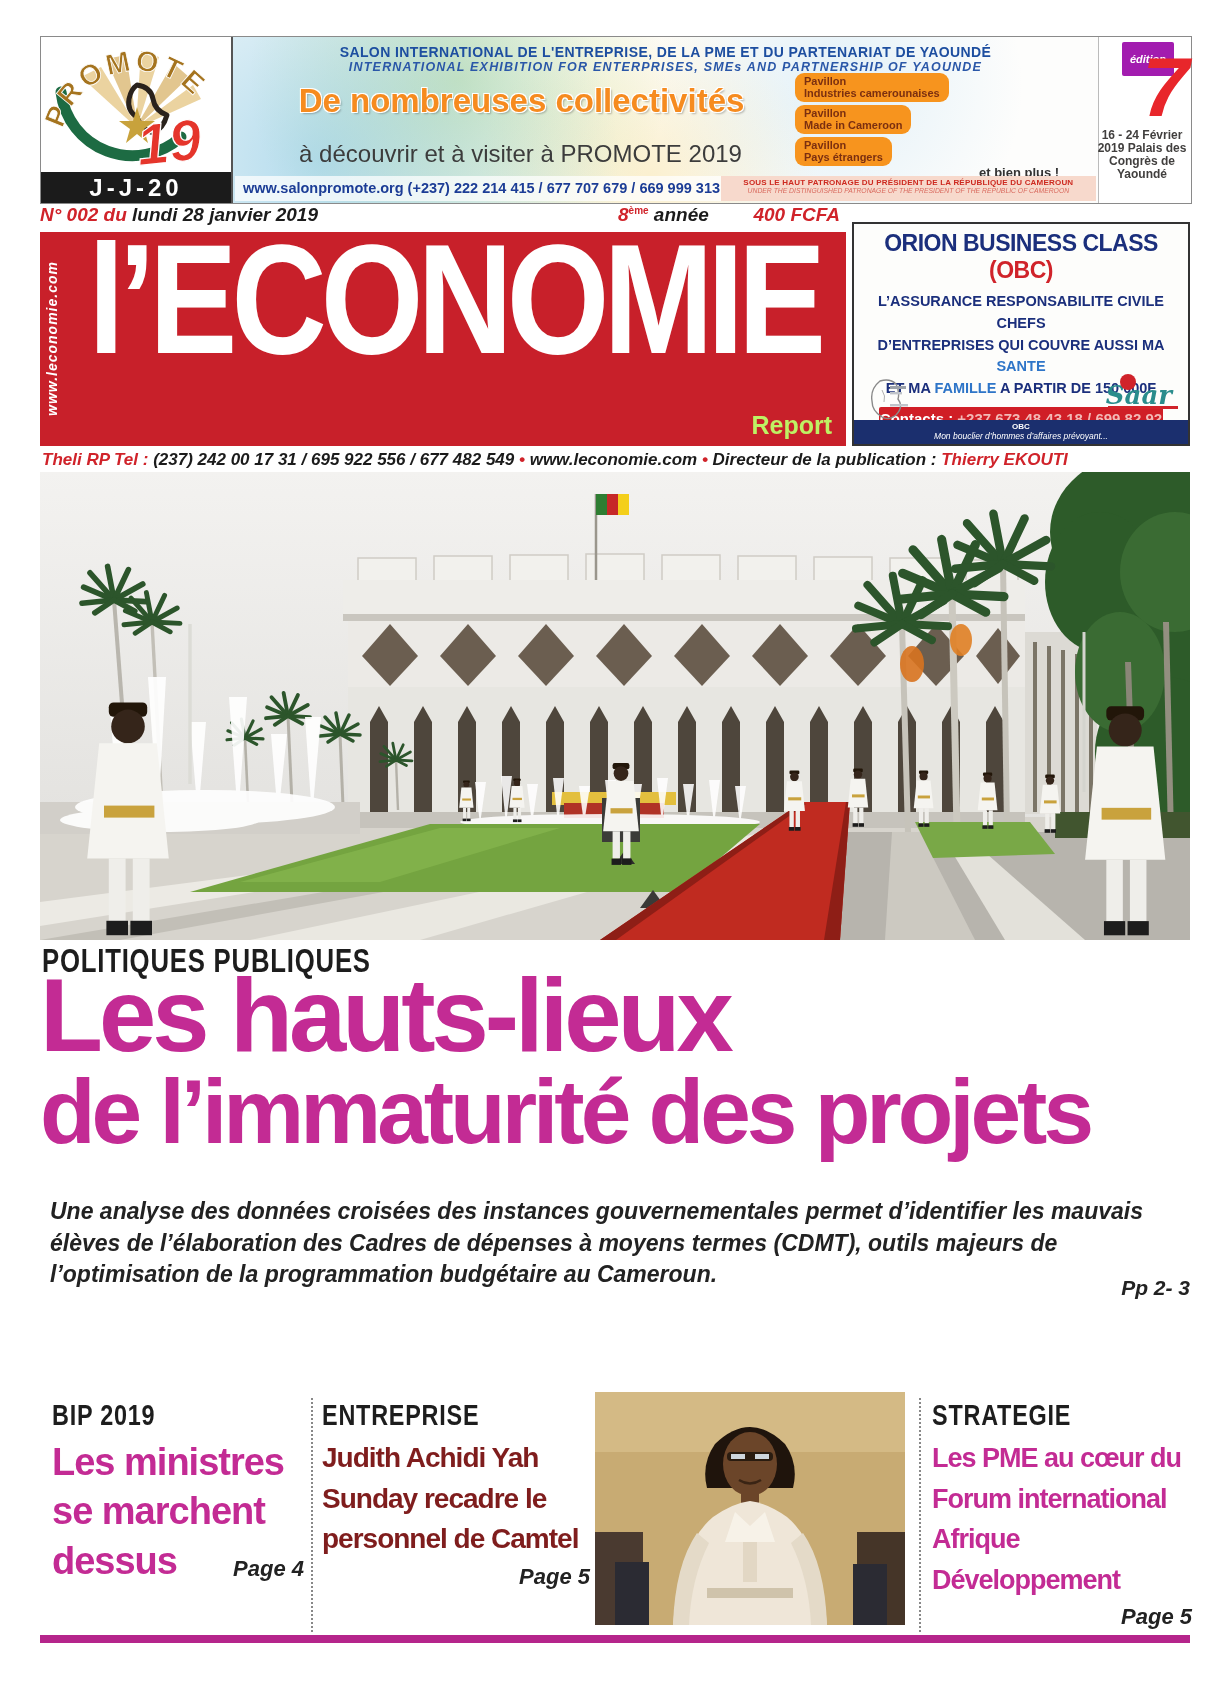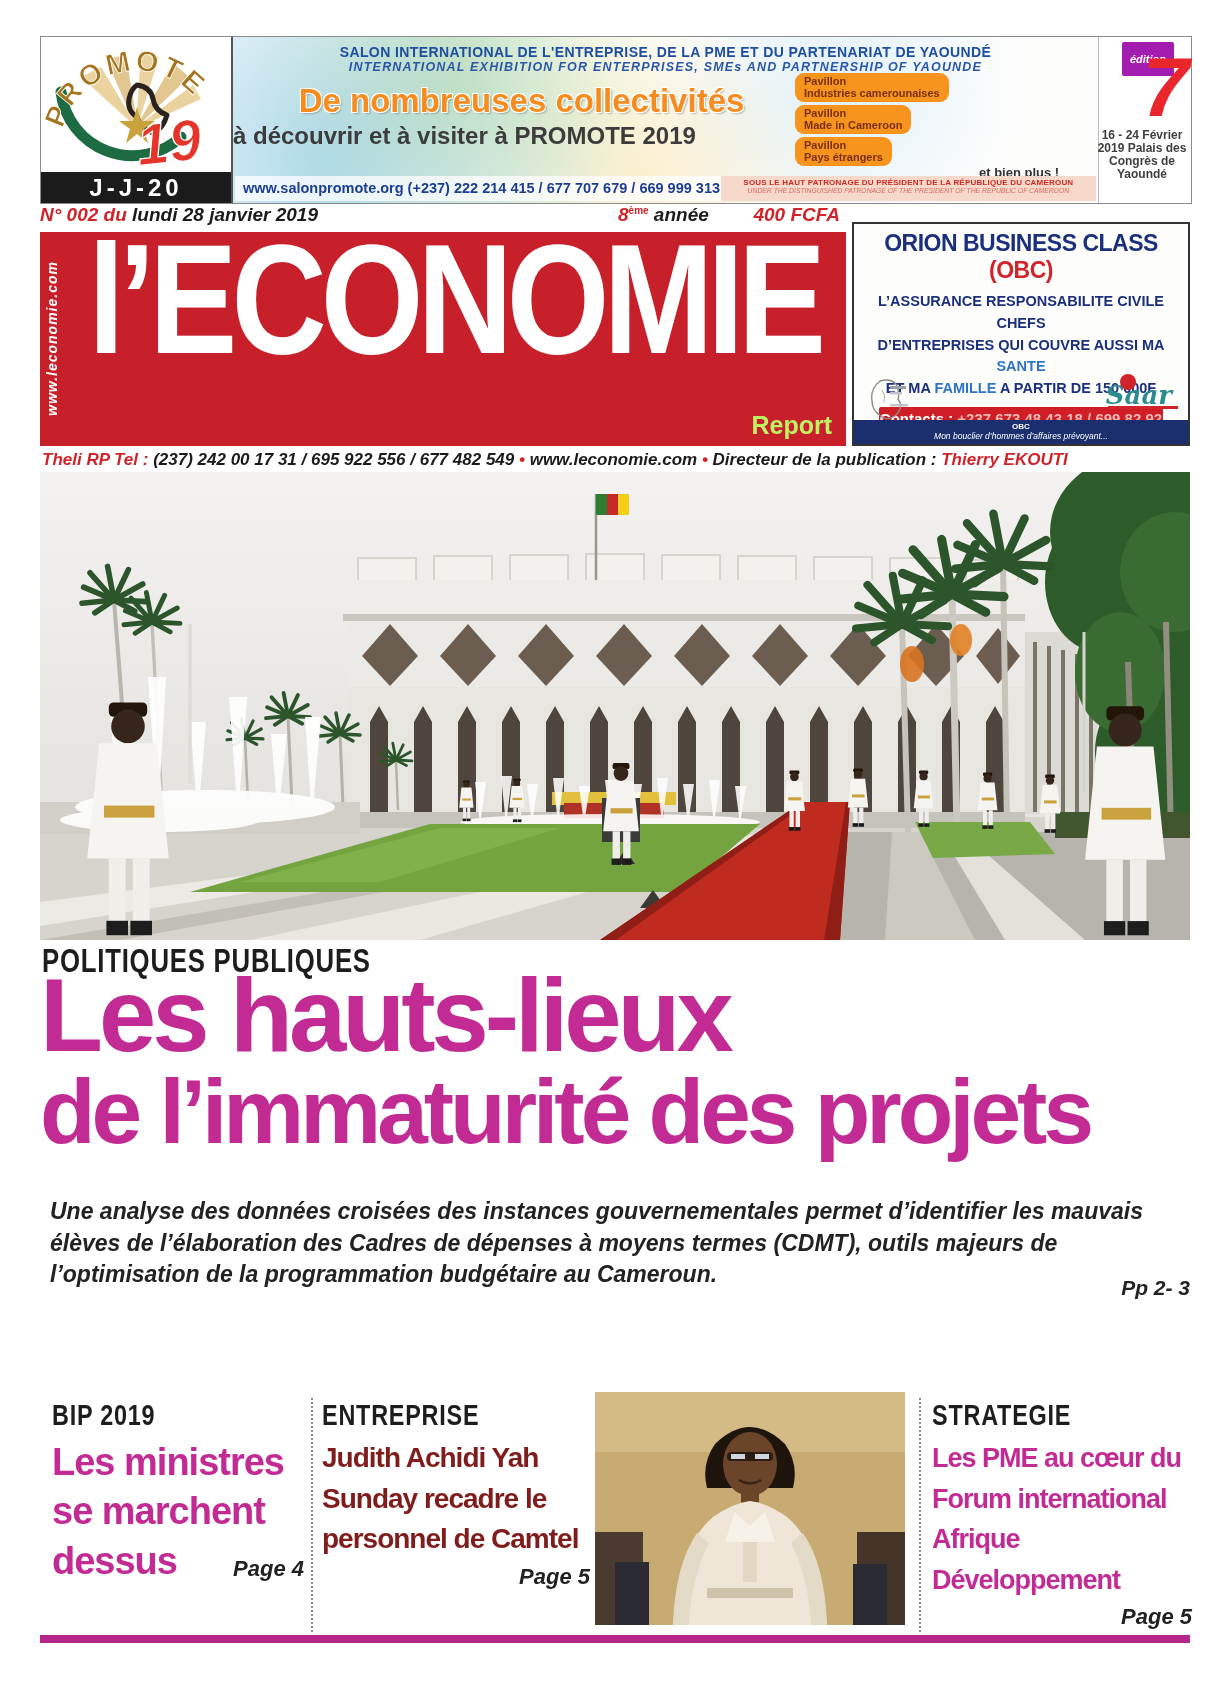--- a/index.html
+++ b/index.html
@@ -16,21 +16,21 @@
      background:
        radial-gradient(circle at 10% 75%, rgba(70,170,215,.40), transparent 38%),
        radial-gradient(circle at 26% 25%, rgba(150,200,70,.33), transparent 32%),
        radial-gradient(circle at 48% 85%, rgba(245,205,90,.28), transparent 36%),
        radial-gradient(circle at 70% 30%, rgba(120,190,230,.20), transparent 30%),
        #fdfdfc;}
   .bc-line1{margin:7px 8px 0 8px;text-align:center;font-size:14px;font-weight:bold;color:#1d4ea0;letter-spacing:.4px;}
   .bc-line2{text-align:center;font-size:12.5px;font-weight:bold;font-style:italic;color:#2a57a8;letter-spacing:1.2px;}
   .bc-head{width:565px;text-align:center;font-size:33px;font-weight:bold;color:#f68b1f;margin:8px 0 0 6px;
            text-shadow:1px 1px 0 #fff,-1px -1px 0 #fff,1px -1px 0 #fff,-1px 1px 0 #fff,2px 2px 2px rgba(0,0,0,.25);}
-  .bc-sub{width:575px;text-align:left;font-size:24px;font-weight:bold;color:#3c3c3c;margin-top:2px;}
+  .bc-sub{width:575px;text-align:center;font-size:24px;font-weight:normal;color:#3c3c3c;margin-top:20px;}
   .pavs{position:absolute;left:562px;top:36px;}
   .pav{display:block;background:#f7941e;color:#7b2f10;font-weight:bold;font-size:11px;line-height:1.05;
        border-radius:9px;padding:3px 9px;margin-bottom:3px;width:max-content;max-width:210px;}
   .more-label{position:absolute;left:746px;top:128px;font-size:13px;font-weight:bold;color:#333;}
   .strip-row{position:absolute;left:2px;right:2px;bottom:2px;height:25px;display:flex;}
   .blue-strip{width:56%;background:rgba(255,255,255,.72);font-size:14.5px;font-weight:bold;color:#1c3d96;
               line-height:25px;padding-left:8px;white-space:nowrap;overflow:hidden;}
   .patron-strip{width:44%;background:#f7d9cc;text-align:center;padding-top:2px;}
   .patron-fr{font-size:8px;font-weight:bold;color:#cd2a20;letter-spacing:.2px;}
   .patron-en{font-size:6.8px;font-style:italic;color:#d96a5e;}

